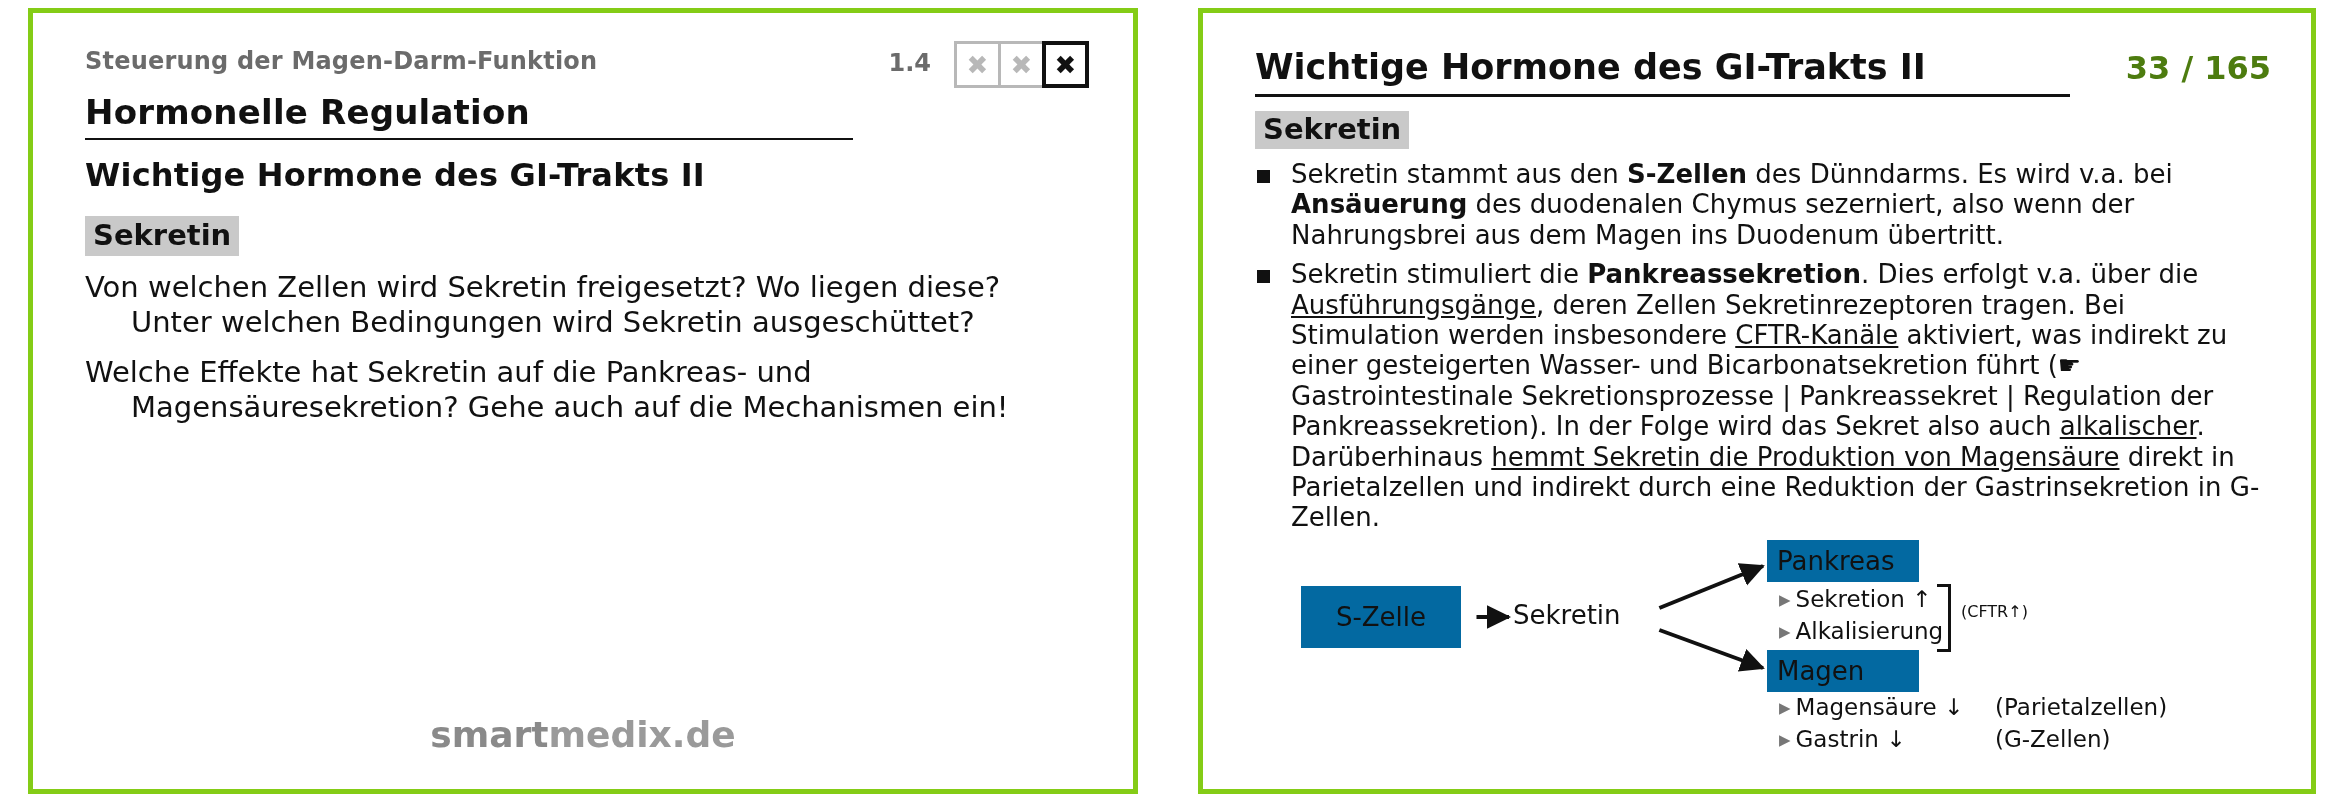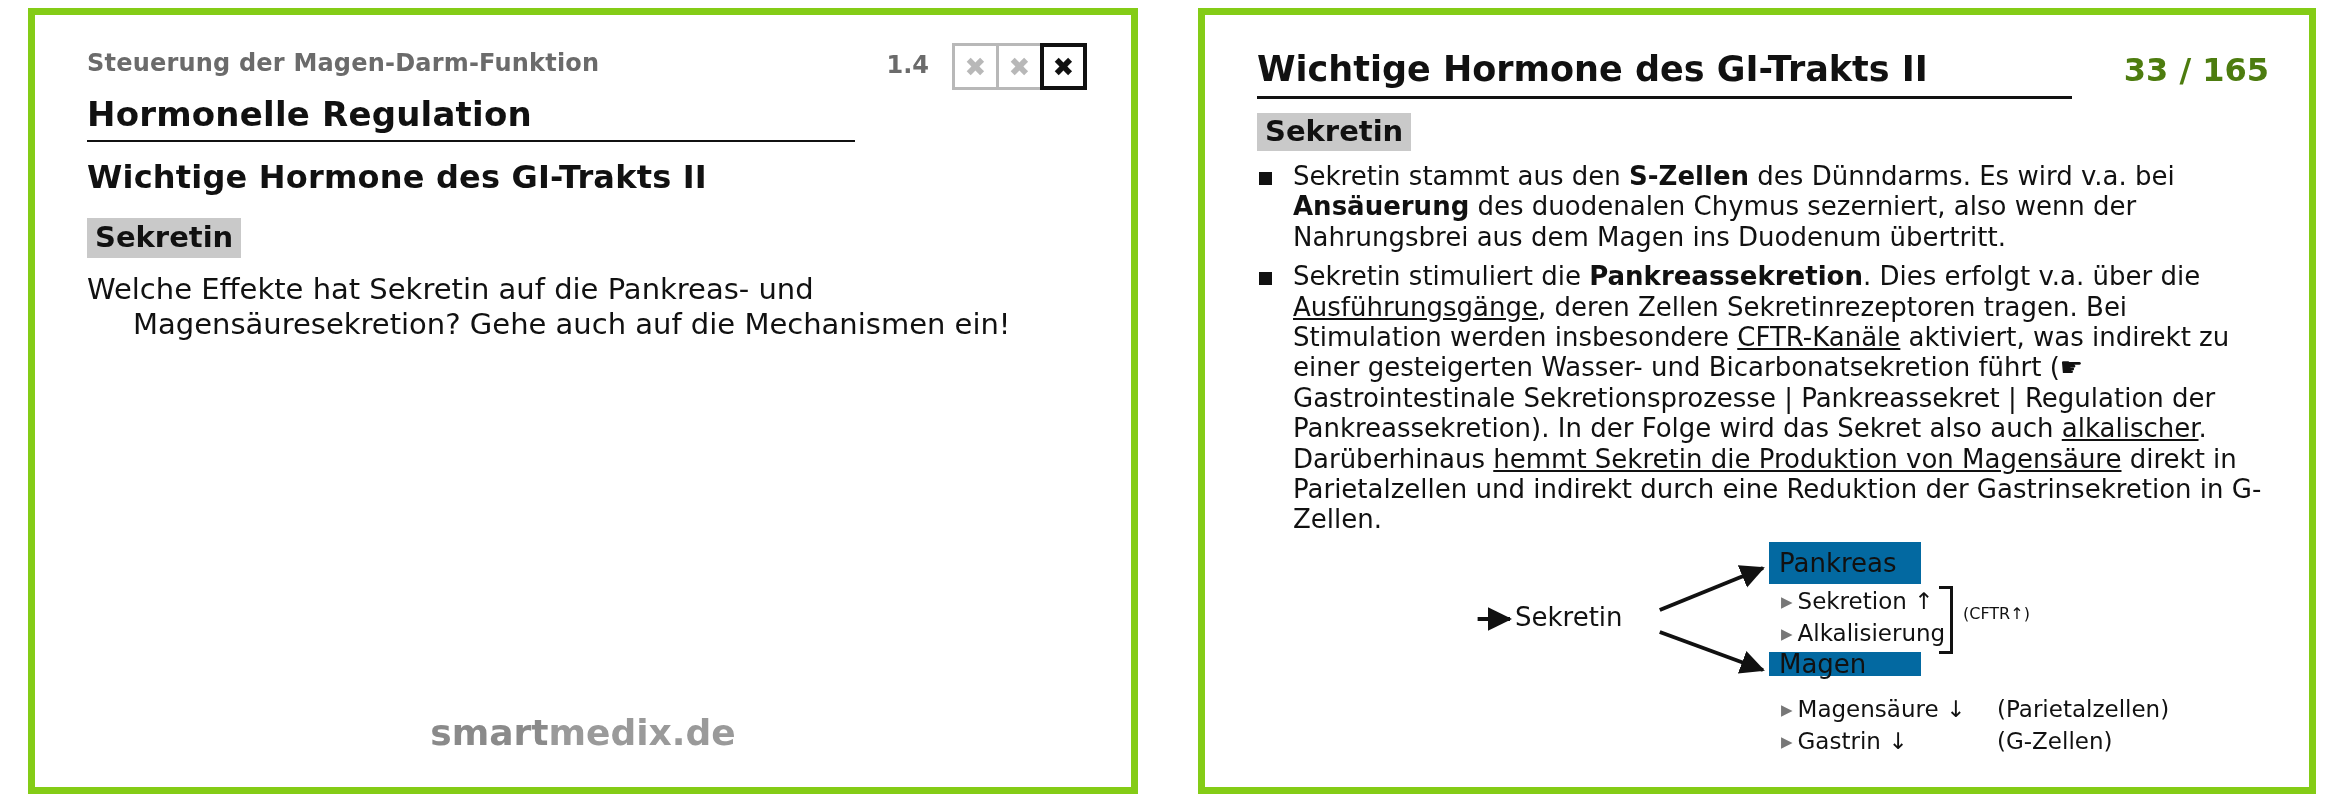--- a/index.html
+++ b/index.html
@@ -13,21 +13,21 @@
     width: 2341px;
     height: 800px;
     background: #ffffff;
     overflow: hidden;
   }
 
   
   .card {
     position: absolute;
     box-sizing: border-box;
-    border: 7px solid #84cc16;
+    border: 5px solid #84cc16;
     background: #ffffff;
   }
   #left-card {
     left: 28px;
     top: 8px;
     width: 1110px;
     height: 786px;
     padding: 34px 44px 20px 52px;
   }
   #right-card {
@@ -208,21 +208,21 @@
     background: #0369a1;
     color: #111111;
     font-size: 26px;
     display: flex;
     align-items: center;
     justify-content: center;
     box-sizing: border-box;
   }
   #dg-szelle { left: 46px;  top: 44px;  width: 160px; height: 62px; }
   #dg-pankreas { left: 512px; top: -2px;  width: 152px; height: 42px; padding-left: 10px; justify-content: flex-start; }
-  #dg-magen   { left: 512px; top: 108px; width: 152px; height: 24px; padding-left: 10px; justify-content: flex-start; }
+  #dg-magen   { left: 512px; top: 108px; width: 152px; height: 42px; padding-left: 10px; justify-content: flex-start; }
   .dg-label {
     position: absolute;
     font-size: 26px;
     color: #111111;
     white-space: nowrap;
   }
   #dg-sekretin { left: 258px; top: 58px; }
   .dg-item {
     position: absolute;
     font-size: 23px;
@@ -279,20 +279,21 @@
         </div>
       </div>
     </div>
 
     <div class="title-main">Hormonelle Regulation</div>
     <hr class="rule">
     <div class="title-sub">Wichtige Hormone des GI-Trakts II</div>
 
     <div><span class="tag">Sekretin</span></div>
 
+    <div class="q"><span class="first-line">Von welchen Zellen wird Sekretin freigesetzt? Wo liegen diese? Unter welchen Bedingungen wird Sekretin ausgeschüttet?</span></div>
     <div class="q"><span class="first-line">Welche Effekte hat Sekretin auf die Pankreas- und Magensäuresekretion? Gehe auch auf die Mechanismen ein!</span></div>
 
     <div class="brand"><b>smart</b><span>medix.de</span></div>
   </div>
 
   <div class="card" id="right-card">
 
     <div class="r-header">
       <div class="r-title">Wichtige Hormone des GI-Trakts II</div>
       <div class="r-page">33 / 165</div>
@@ -311,20 +312,21 @@
         <defs>
           <marker id="ah" markerWidth="7" markerHeight="7" refX="5.5" refY="3" orient="auto">
             <path d="M0,0 L6,3 L0,6 z" fill="#111111"></path>
           </marker>
         </defs>
         <line x1="218" y1="75" x2="250" y2="75" stroke="#111111" stroke-width="4" marker-end="url(#ah)"></line>
         <line x1="398" y1="66" x2="500" y2="24" stroke="#111111" stroke-width="4" marker-end="url(#ah)"></line>
         <line x1="398" y1="88" x2="500" y2="126" stroke="#111111" stroke-width="4" marker-end="url(#ah)"></line>
       </svg>
 
+      <div class="dg-box" id="dg-szelle">S-Zelle</div>
       <div class="dg-label" id="dg-sekretin">Sekretin</div>
       <div class="dg-box" id="dg-pankreas">Pankreas</div>
       <div class="dg-box" id="dg-magen">Magen</div>
 
       <div class="dg-item" id="dg-sekretion"><span class="tri">▶</span><span>Sekretion ↑</span></div>
       <div class="dg-item" id="dg-alkalisierung"><span class="tri">▶</span><span>Alkalisierung</span></div>
       <div class="bracket"></div>
       <div class="dg-item" id="dg-cftr">(CFTR↑)</div>
 
       <div class="dg-item" id="dg-magensaeure"><span class="tri">▶</span><span>Magensäure ↓</span></div>

